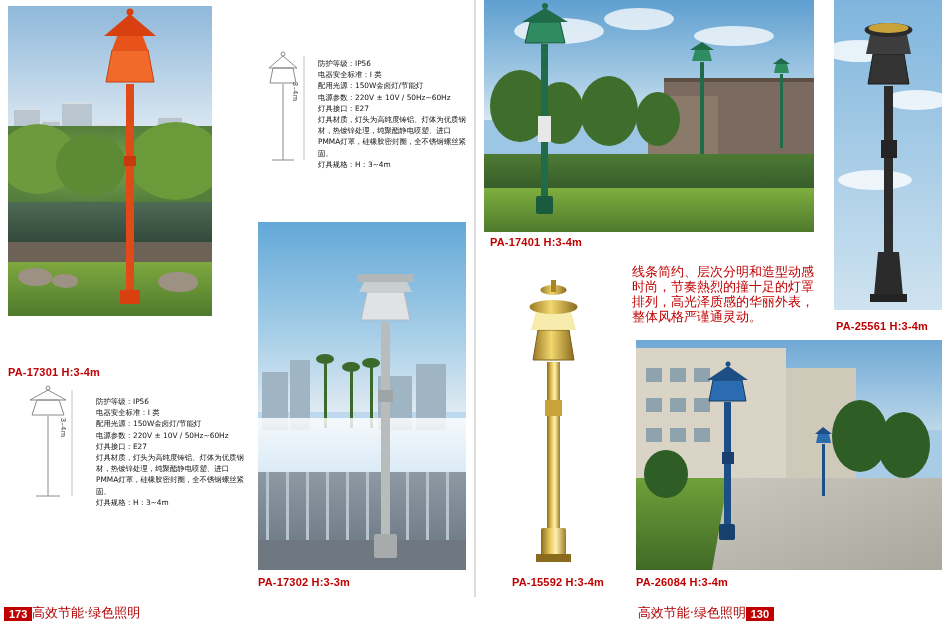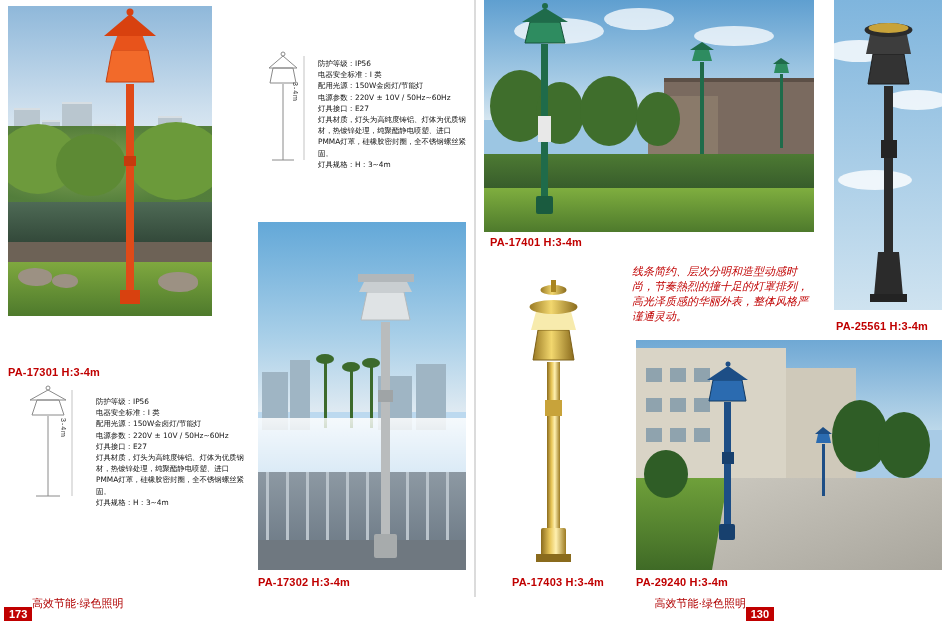--- a/index.html
+++ b/index.html
@@ -23,28 +23,28 @@
   
   .linedraw{position:absolute;}
   .dimlabel{position:absolute;font-size:7px;color:#333;writing-mode:vertical-rl;text-orientation:mixed;letter-spacing:1px;}
 
   
   .spec{position:absolute;font-size:7.4px;line-height:11.2px;color:#111;width:150px;font-family:"DejaVu Sans", sans-serif;}
   .spec div{white-space:nowrap;}
   .spec .wrap{white-space:normal;}
 
   
-  .copy{position:absolute;font-size:11px;line-height:15px;color:#c00000;width:185px;font-family:"DejaVu Sans", sans-serif;font-style:italic;}
+  .copy{position:absolute;font-size:13px;line-height:15px;color:#c00000;width:185px;font-family:"DejaVu Sans", sans-serif;}
 
   
   .footbar{position:absolute;bottom:0;left:0;width:778px;height:30px;}
   .footL{position:absolute;left:0;bottom:0;width:474px;height:30px;background:#ffffff;}
   .footR{position:absolute;right:0;bottom:0;width:476px;height:30px;background:#ffffff;}
   .pgnum{position:absolute;bottom:6px;font-size:11px;font-weight:bold;color:#ffffff;background:#c00000;padding:1px 5px;}
-  .foottxt{position:absolute;bottom:16px;font-size:11px;color:#b00000;font-family:"DejaVu Sans", sans-serif;}
+  .foottxt{position:absolute;bottom:5px;font-size:13px;color:#b00000;font-family:"DejaVu Sans", sans-serif;}
 
   
   
   #ph17301{left:8px;top:6px;width:204px;height:310px;background:#9fc3e0;}
   #ph17301 .sky{height:150px;background:linear-gradient(to bottom,#8fb8da,#cfe0ee 70%,#e6eef5);}
   #ph17301 .city{position:absolute;left:0;top:92px;width:204px;height:62px;}
   #ph17301 .bld{position:absolute;background:#b9c6cf;border-top:2px solid #d7dee3;}
   #ph17301 .trees{position:absolute;left:0;top:120px;width:204px;height:80px;background:radial-gradient(ellipse at 40% 50%,#7fa24a,#4f7a33 70%);opacity:.95;}
   #ph17301 .willow{position:absolute;background:#6f9b3f;border-radius:50%;}
   #ph17301 .water{position:absolute;left:0;top:196px;width:204px;height:46px;background:linear-gradient(to bottom,#4e6a55,#2f4436);}
@@ -202,21 +202,21 @@
 
     <svg width="208" height="348" style="position:absolute;left:0;top:0;">
       <rect x="123" y="100" width="9" height="222" fill="#b9bcbd"></rect>
       <rect x="116" y="312" width="23" height="24" fill="#a7abac" rx="2"></rect>
       <path d="M103 98 L152 98 L146 70 L109 70 Z" fill="#dfe3e5" stroke="#b4babd" stroke-width="1"></path>
       <path d="M101 70 L154 70 L148 58 L107 58 Z" fill="#c9ced1"></path>
       <rect x="100" y="52" width="56" height="8" fill="#b2b7ba"></rect>
       <rect x="120" y="168" width="15" height="12" fill="#9fa4a6"></rect>
     </svg>
   </div>
-  <div class="cap" style="left:258px;top:576px;">PA-17302 H:3-4m</div>
+  <div class="cap" style="left:258px;top:576px;">PA-17302 H:3-3m</div>
 
   <div class="photo" id="ph17401">
     <div class="sky"></div>
     <div class="cloud" style="left:30px;top:18px;width:90px;height:26px;"></div>
     <div class="cloud" style="left:120px;top:8px;width:70px;height:22px;"></div>
     <div class="cloud" style="left:210px;top:26px;width:80px;height:20px;"></div>
     <div class="bldg"></div>
     <div class="bldg2"></div>
     <div class="tree" style="left:6px;top:70px;width:60px;height:72px;"></div>
     <div class="tree" style="left:52px;top:82px;width:48px;height:62px;"></div>
@@ -282,21 +282,21 @@
       <rect x="41" y="278" width="25" height="30" fill="url(#gold)" rx="2"></rect>
       <rect x="36" y="304" width="35" height="8" fill="#8a6b1d"></rect>
       <path d="M33 110 L74 110 L69 80 L38 80 Z" fill="url(#goldhead)" stroke="#7d6018" stroke-width="1"></path>
       <path d="M31 80 L76 80 L70 58 L37 58 Z" fill="#f6e9a6" opacity=".92"></path>
       <ellipse cx="53.5" cy="57" rx="24" ry="7" fill="url(#goldhead)"></ellipse>
       <ellipse cx="53.5" cy="40" rx="13" ry="5" fill="url(#goldhead)"></ellipse>
       <rect x="51" y="30" width="5" height="12" fill="#a9851f"></rect>
       <rect x="45" y="150" width="17" height="16" fill="#c8a33a"></rect>
     </svg>
   </div>
-  <div class="cap" style="left:512px;top:576px;">PA-17403 H:3-4m</div>
+  <div class="cap" style="left:512px;top:576px;">PA-15592 H:3-4m</div>
 
   <div class="photo" id="ph17404">
     <div class="sky"></div>
     <div class="apt">
       <div class="win" style="left:10px;top:20px;width:16px;height:14px;"></div>
       <div class="win" style="left:34px;top:20px;width:16px;height:14px;"></div>
       <div class="win" style="left:58px;top:20px;width:16px;height:14px;"></div>
       <div class="win" style="left:10px;top:50px;width:16px;height:14px;"></div>
       <div class="win" style="left:34px;top:50px;width:16px;height:14px;"></div>
       <div class="win" style="left:58px;top:50px;width:16px;height:14px;"></div>
@@ -316,21 +316,21 @@
       <path d="M73 61 L110 61 L106 40 L77 40 Z" fill="#2b6bb0" stroke="#123a63" stroke-width="1"></path>
       <path d="M71 40 L112 40 L92 26 Z" fill="#1d4e86"></path>
       <circle cx="92" cy="24" r="2.5" fill="#1d4e86"></circle>
       <rect x="86" y="112" width="12" height="12" fill="#17406e"></rect>
 
       <rect x="186" y="104" width="3" height="52" fill="#1d4e86"></rect>
       <path d="M180 103 L195 103 L193 94 L182 94 Z" fill="#2b6bb0"></path>
       <path d="M179 94 L196 94 L187 87 Z" fill="#1d4e86"></path>
     </svg>
   </div>
-  <div class="cap" style="left:636px;top:576px;">PA-29240 H:3-4m</div>
+  <div class="cap" style="left:636px;top:576px;">PA-26084 H:3-4m</div>
 
   <div class="footbar">
     <div class="footL"></div>
     <div class="footR"></div>
     <div class="pgnum" style="left:4px;">173</div>
     <div class="foottxt" style="left:32px;">高效节能·绿色照明</div>
     <div class="pgnum" style="right:4px;">130</div>
     <div class="foottxt" style="right:32px;">高效节能·绿色照明</div>
   </div>
 

